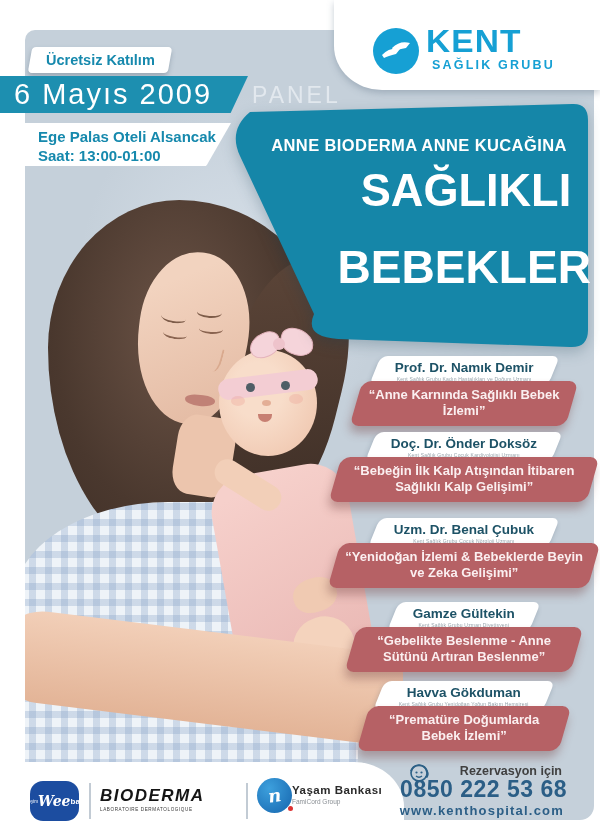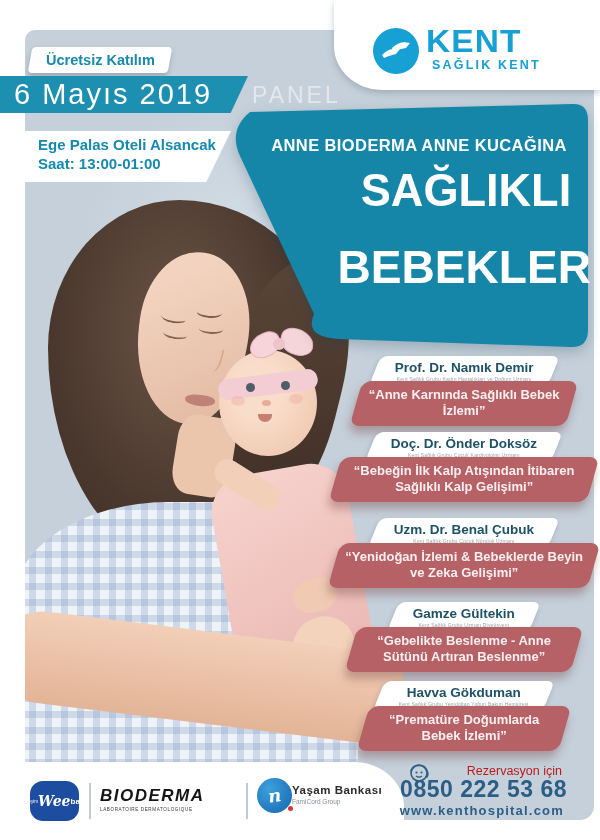--- a/index.html
+++ b/index.html
@@ -14,21 +14,21 @@
   
   .free-ribbon{left:30px;top:47px;width:140px;height:26px;background:#fff;border-radius:4px;
                transform:skewX(-10deg);box-shadow:0 3px 5px rgba(70,90,110,.35);
                display:flex;align-items:center;justify-content:center;}
   .free-ribbon span{transform:skewX(10deg);font-size:14.5px;font-weight:700;color:#1689ad;}
   .date-ribbon{left:0;top:76px;width:248px;height:37px;background:#1d8fb0;
                clip-path:polygon(0 0,100% 0,93% 100%,0 100%);
                display:flex;align-items:center;}
   .date-ribbon span{margin-left:14px;font-size:29px;font-weight:400;color:#fff;letter-spacing:2px;}
   .panel-label{left:252px;top:82px;font-size:23px;font-weight:400;color:#e2e8ee;letter-spacing:3px;}
-  .venue-ribbon{left:25px;top:131px;width:206px;height:51px;background:#fff;
+  .venue-ribbon{left:25px;top:123px;width:206px;height:43px;background:#fff;
                 clip-path:polygon(0 0,100% 0,88% 100%,0 100%);
                 box-shadow:0 4px 6px rgba(70,90,110,.3);padding-left:0;}
   .venue-ribbon .l1{margin:5px 0 0 13px;font-size:15px;font-weight:700;color:#1689ad;}
   .venue-ribbon .l2{margin:2px 0 0 13px;font-size:15px;font-weight:700;color:#1689ad;}
 
   
   .brand-area{left:334px;top:0;width:266px;height:90px;background:#fff;
               border-bottom-left-radius:48px 44px;box-shadow:0 3px 7px rgba(90,110,130,.35);}
   .brand-name{left:426px;top:24px;font-size:31px;font-weight:800;color:#16a0d4;
               letter-spacing:1px;transform:scaleX(1.08);transform-origin:left;}
@@ -114,21 +114,21 @@
   .bio .b1{font-size:17px;font-weight:600;letter-spacing:1.5px;color:#151515;font-style:italic;}
   .bio .b2{font-size:4.6px;letter-spacing:.6px;color:#3a3a3a;margin-top:1px;}
   .ys-circle{left:257px;top:16px;width:35px;height:35px;border-radius:50%;
              background:radial-gradient(at 35% 30%,#3da0dd,#1565ae);display:flex;align-items:center;justify-content:center;}
   .ys-circle span{color:#fff;font-family:"DejaVu Serif",serif;font-style:italic;font-weight:700;font-size:18px;transform:rotate(-8deg);}
   .ys-dot{left:288px;top:44px;width:5px;height:5px;background:#d33;border-radius:50%;}
   .ys-text{left:292px;top:22px;}
   .ys-text .y1{font-size:11.5px;font-weight:600;color:#2b2b2b;letter-spacing:.5px;}
   .ys-text .y2{font-size:6.5px;color:#8a8f94;margin-top:2px;}
 
-  .resv-label{right:38px;top:764px;font-size:12.5px;font-weight:400;color:#b91c1c;z-index:8;}
+  .resv-label{right:38px;top:764px;font-size:12.5px;font-weight:700;color:#404040;z-index:8;}
   .resv-phone{right:33px;top:776px;font-size:23px;font-weight:800;color:#2b5e86;letter-spacing:.5px;z-index:8;}
   .resv-site{right:36px;top:803px;font-size:13px;font-weight:700;color:#2b5e86;letter-spacing:1.2px;z-index:8;}
   .phone-icon{left:406px;top:758px;z-index:8;}
   .z3{z-index:3;} .z4{z-index:4;} .z5{z-index:5;}
 </style>
 </head>
 <body>
 
 <div class="page">
 
@@ -169,36 +169,36 @@
              L 338 339 Q 304 337 314 314 L 240 156 Q 228 130 250 112 Z" fill="#1586a8"></path>
   </svg>
   <div class="abs tagline z4">ANNE BIODERMA ANNE KUCAĞINA</div>
   <div class="abs title1 z4">SAĞLIKLI</div>
   <div class="abs title2 z4">BEBEKLER</div>
 
   <div class="abs free-ribbon z5">
     <span>Ücretsiz Katılım</span>
   </div>
   <div class="abs date-ribbon z5">
-    <span>6 Mayıs 2019</span>
+    <span>6 Mayıs 2009</span>
   </div>
   <div class="abs panel-label z4">PANEL</div>
   <div class="abs venue-ribbon z5">
     <div class="l1">Ege Palas Oteli Alsancak</div>
     <div class="l2">Saat: 13:00-01:00</div>
   </div>
 
   <div class="abs brand-area z5"></div>
   <svg class="abs z5" style="left:372px;top:27px;" width="48" height="48" viewBox="0 0 48 48">
     <circle cx="24" cy="24" r="23" fill="#16a0d4"></circle>
     <path d="M10 28 Q18 20 28 22 L24 27 Q16 29 12 31 Z" fill="#ffffff"></path>
     <path d="M20 21 Q28 13 38 16 L34 21 Q26 22 22 25 Z" fill="#ffffff"></path>
   </svg>
   <div class="abs brand-name z5">KENT</div>
-  <div class="abs brand-sub z5">SAĞLIK KENT</div>
+  <div class="abs brand-sub z5">SAĞLIK GRUBU</div>
 
   <div class="speaker" style="top:356px;">
     <div class="sp-ribbon">
       <div class="unskew">
         <div class="sp-name">Prof. Dr. Namık Demir</div>
         <div class="sp-title">Kent Sağlık Grubu Kadın Hastalıkları ve Doğum Uzmanı</div>
       </div>
     </div>
     <div class="sp-quote q1">
       <div class="unskew">“Anne Karnında Sağlıklı Bebek İzlemi”</div>

